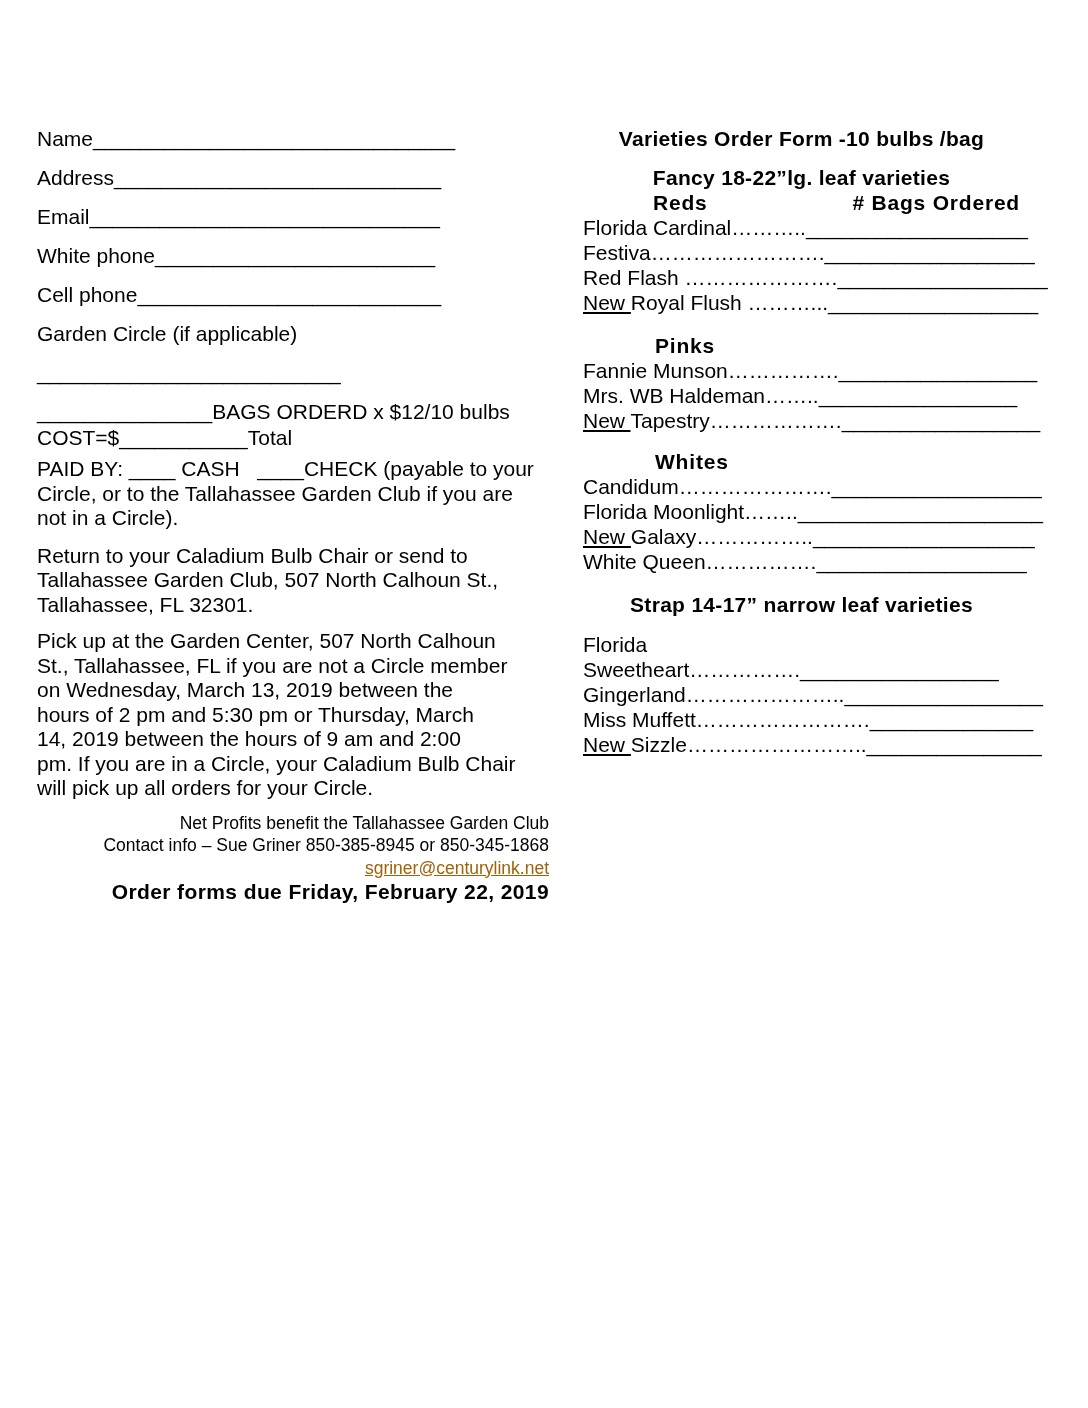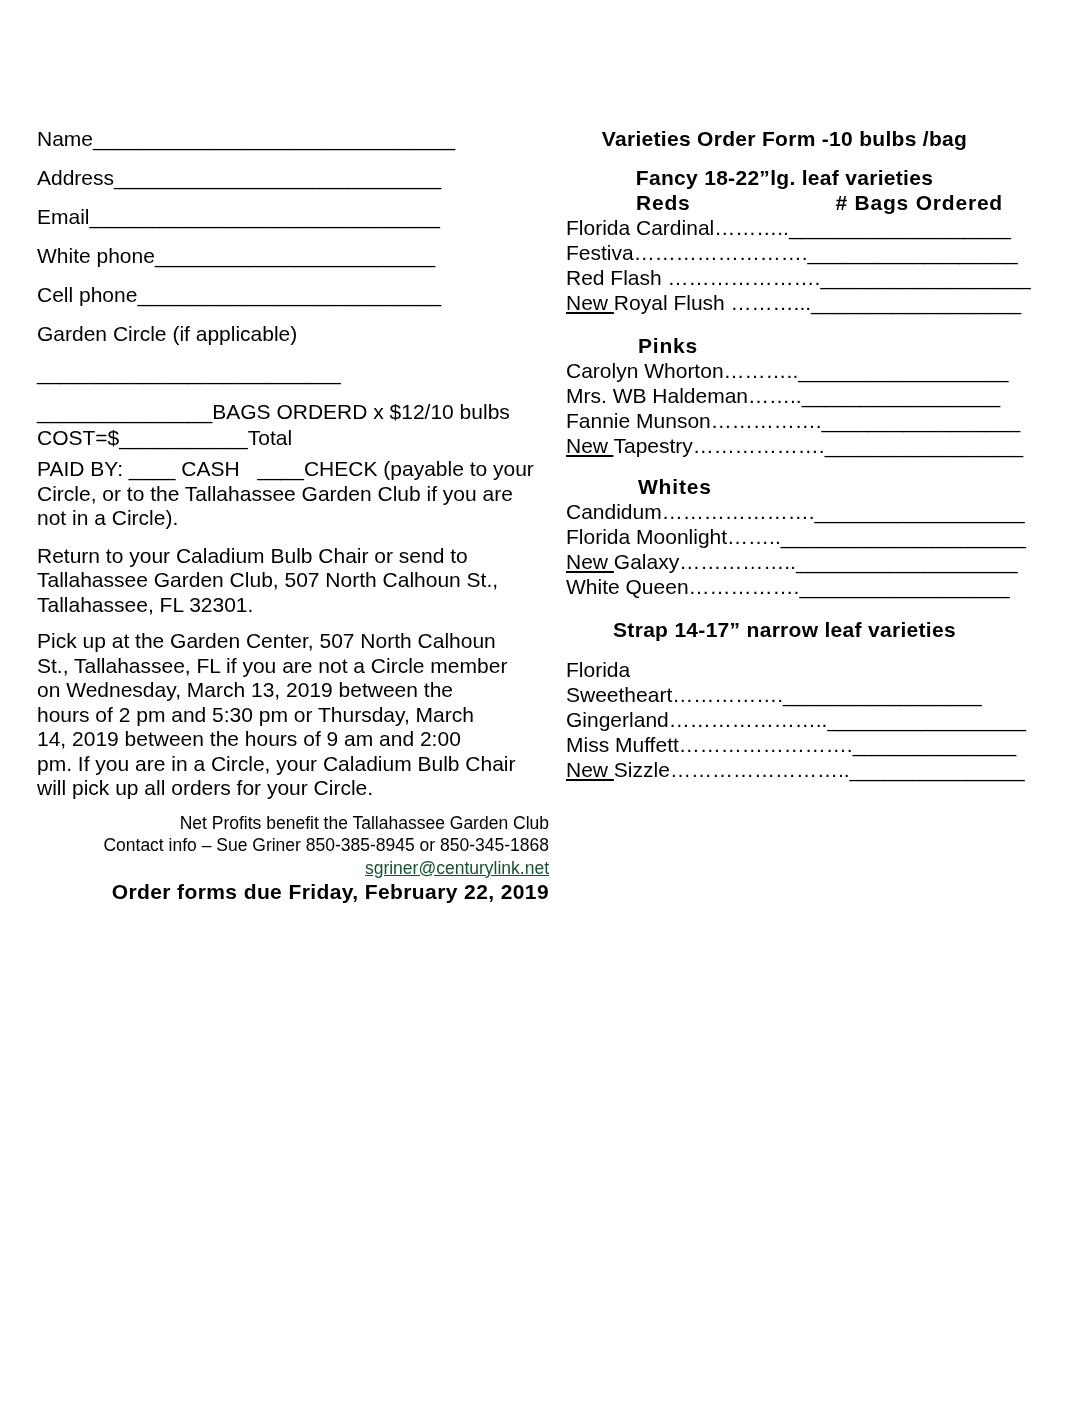--- a/index.html
+++ b/index.html
@@ -8,37 +8,37 @@
     width: 1088px;
     height: 1408px;
     background: #ffffff;
     font-family: "Liberation Sans", sans-serif;
     color: #000000;
     overflow: hidden;
   }
   .page { position: relative; width: 964px; height: 1408px; background: #ffffff; }
   .col { position: absolute; top: 0; box-sizing: border-box; }
   .col.left  { left: 37px;  width: 512px; padding-top: 126px; }
-  .col.right { left: 566px; width: 437px; padding-top: 126px; }
+  .col.right { left: 583px; width: 437px; padding-top: 126px; }
 
   .line { white-space: pre; font-size: 21px; }
 
   
   .field { line-height: 25px; margin-bottom: 14px; }
   .order-block { margin-top: 2px; }
   .order-block .line { line-height: 26px; }
   .para { margin: 0; }
   .para .line { line-height: 24.5px; }
   .para.paid   { margin-top: 6px; }
   .para.return { margin-top: 13px; }
   .para.pickup { margin-top: 12px; }
 
   .footer { margin-top: 11px; text-align: right; }
   .footer .small { font-size: 17.5px; line-height: 22.5px; white-space: pre; }
-  .footer a { color: #14532d; text-decoration: underline; }
+  .footer a { color: #a16207; text-decoration: underline; }
   .due {
     font-size: 21px; font-weight: bold; letter-spacing: 0.4px;
     line-height: 24px; margin-top: 1px; white-space: pre;
   }
 
   
   .rtitle {
     font-weight: bold; font-size: 21px; letter-spacing: 0.3px;
     text-align: center; line-height: 25px; white-space: pre;
   }
@@ -119,23 +119,22 @@
     </div>
     <div class="rows">
       <div class="row"><span class="new"></span><span>Florida Cardinal………..___________________</span></div>
       <div class="row"><span class="new"></span><span>Festiva…………………….__________________</span></div>
       <div class="row"><span class="new"></span><span>Red Flash ………………….__________________</span></div>
       <div class="row"><span class="new">New </span><span>Royal Flush ………...__________________</span></div>
     </div>
 
     <div class="sec-hdr pinks">Pinks</div>
     <div class="rows">
-      <div class="row"><span class="new"></span><span>Carolyn Whorton………..__________________</span></div>
+      <div class="row"><span class="new"></span><span>Fannie Munson……………._________________</span></div>
       <div class="row"><span class="new"></span><span>Mrs. WB Haldeman…….._________________</span></div>
-      <div class="row"><span class="new"></span><span>Fannie Munson……………._________________</span></div>
       <div class="row"><span class="new">New </span><span>Tapestry………………._________________</span></div>
     </div>
 
     <div class="sec-hdr whites">Whites</div>
     <div class="rows">
       <div class="row"><span class="new"></span><span>Candidum………………….__________________</span></div>
       <div class="row"><span class="new"></span><span>Florida Moonlight…….._____________________</span></div>
       <div class="row"><span class="new">New </span><span>Galaxy……………..___________________</span></div>
       <div class="row"><span class="new"></span><span>White Queen…………….__________________</span></div>
     </div>

